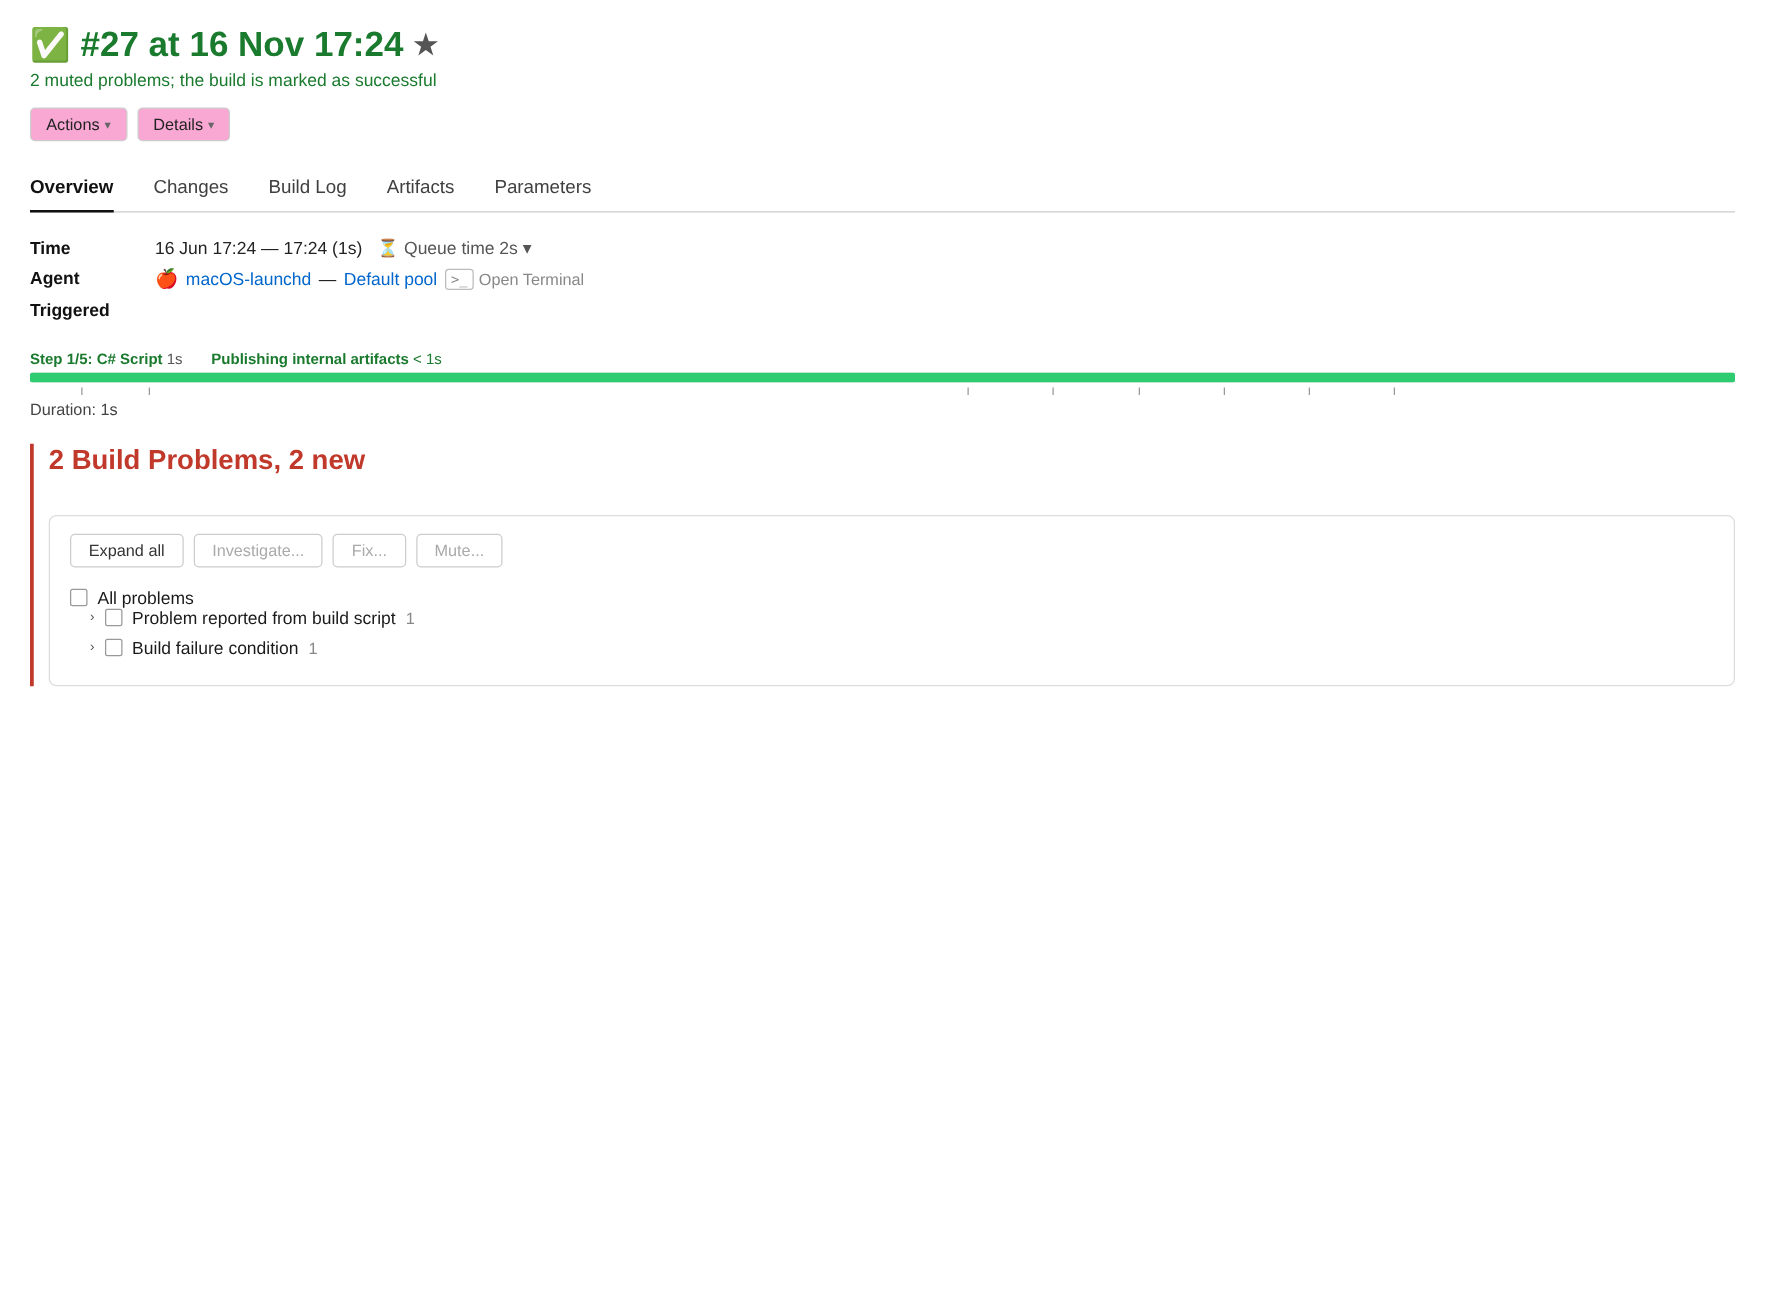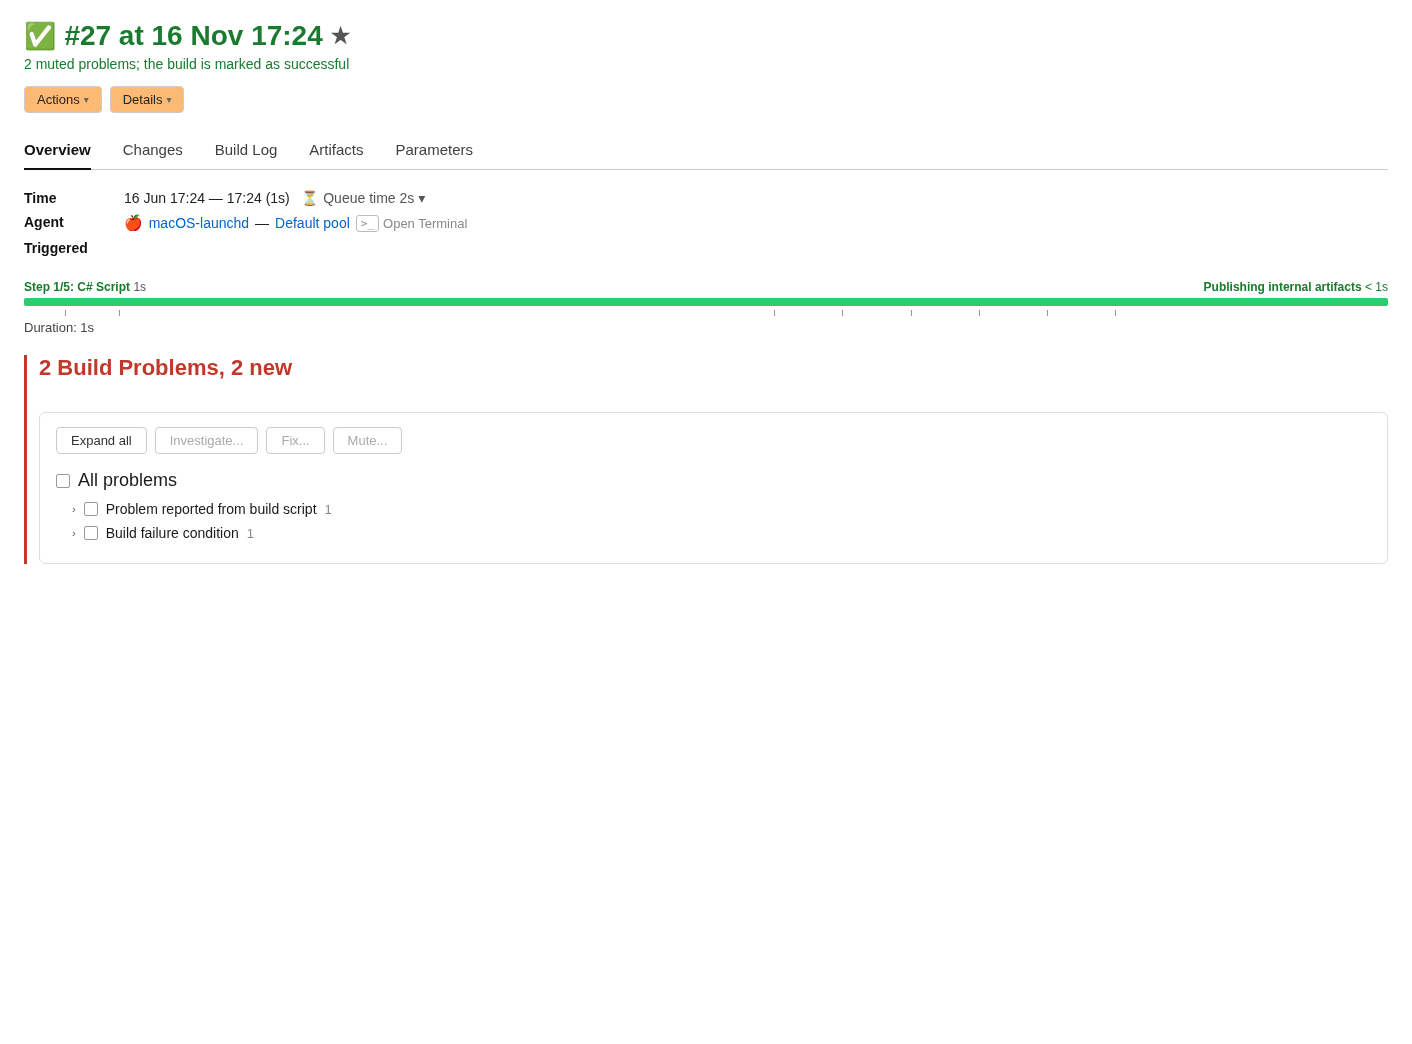--- a/index.html
+++ b/index.html
@@ -38,21 +38,21 @@
       color: #1a7a2e;
       font-size: 14px;
       margin-bottom: 14px;
     }
     .header-buttons {
       display: flex;
       gap: 8px;
     }
     .header-btn {
       border: 1px solid #ccc;
-      background: #fdba74;
+      background: #f9a8d4;
       border-radius: 4px;
       padding: 5px 12px;
       font-size: 13px;
       cursor: pointer;
       color: #222;
       display: flex;
       align-items: center;
       gap: 4px;
     }
 
@@ -125,21 +125,20 @@
       color: #888;
       font-family: monospace;
     }
 
     
     .timeline-section {
       margin-bottom: 20px;
     }
     .timeline-labels {
       display: flex;
-      justify-content: space-between;
       font-size: 12px;
       margin-bottom: 4px;
     }
     .step-label {
       color: #1a7a2e;
     }
     .step-label span {
       color: #555;
       font-weight: normal;
     }
@@ -218,22 +217,21 @@
     .problem-btn.disabled {
       color: #aaa;
       cursor: default;
     }
 
     
     .all-problems-row {
       display: flex;
       align-items: center;
       gap: 8px;
-      margin-bottom: 10px;
-      font-size: 18px;
+      font-size: 14px;
     }
     .checkbox {
       width: 14px;
       height: 14px;
       border: 1px solid #999;
       border-radius: 2px;
       cursor: pointer;
       display: inline-block;
       background: #fff;
     }

